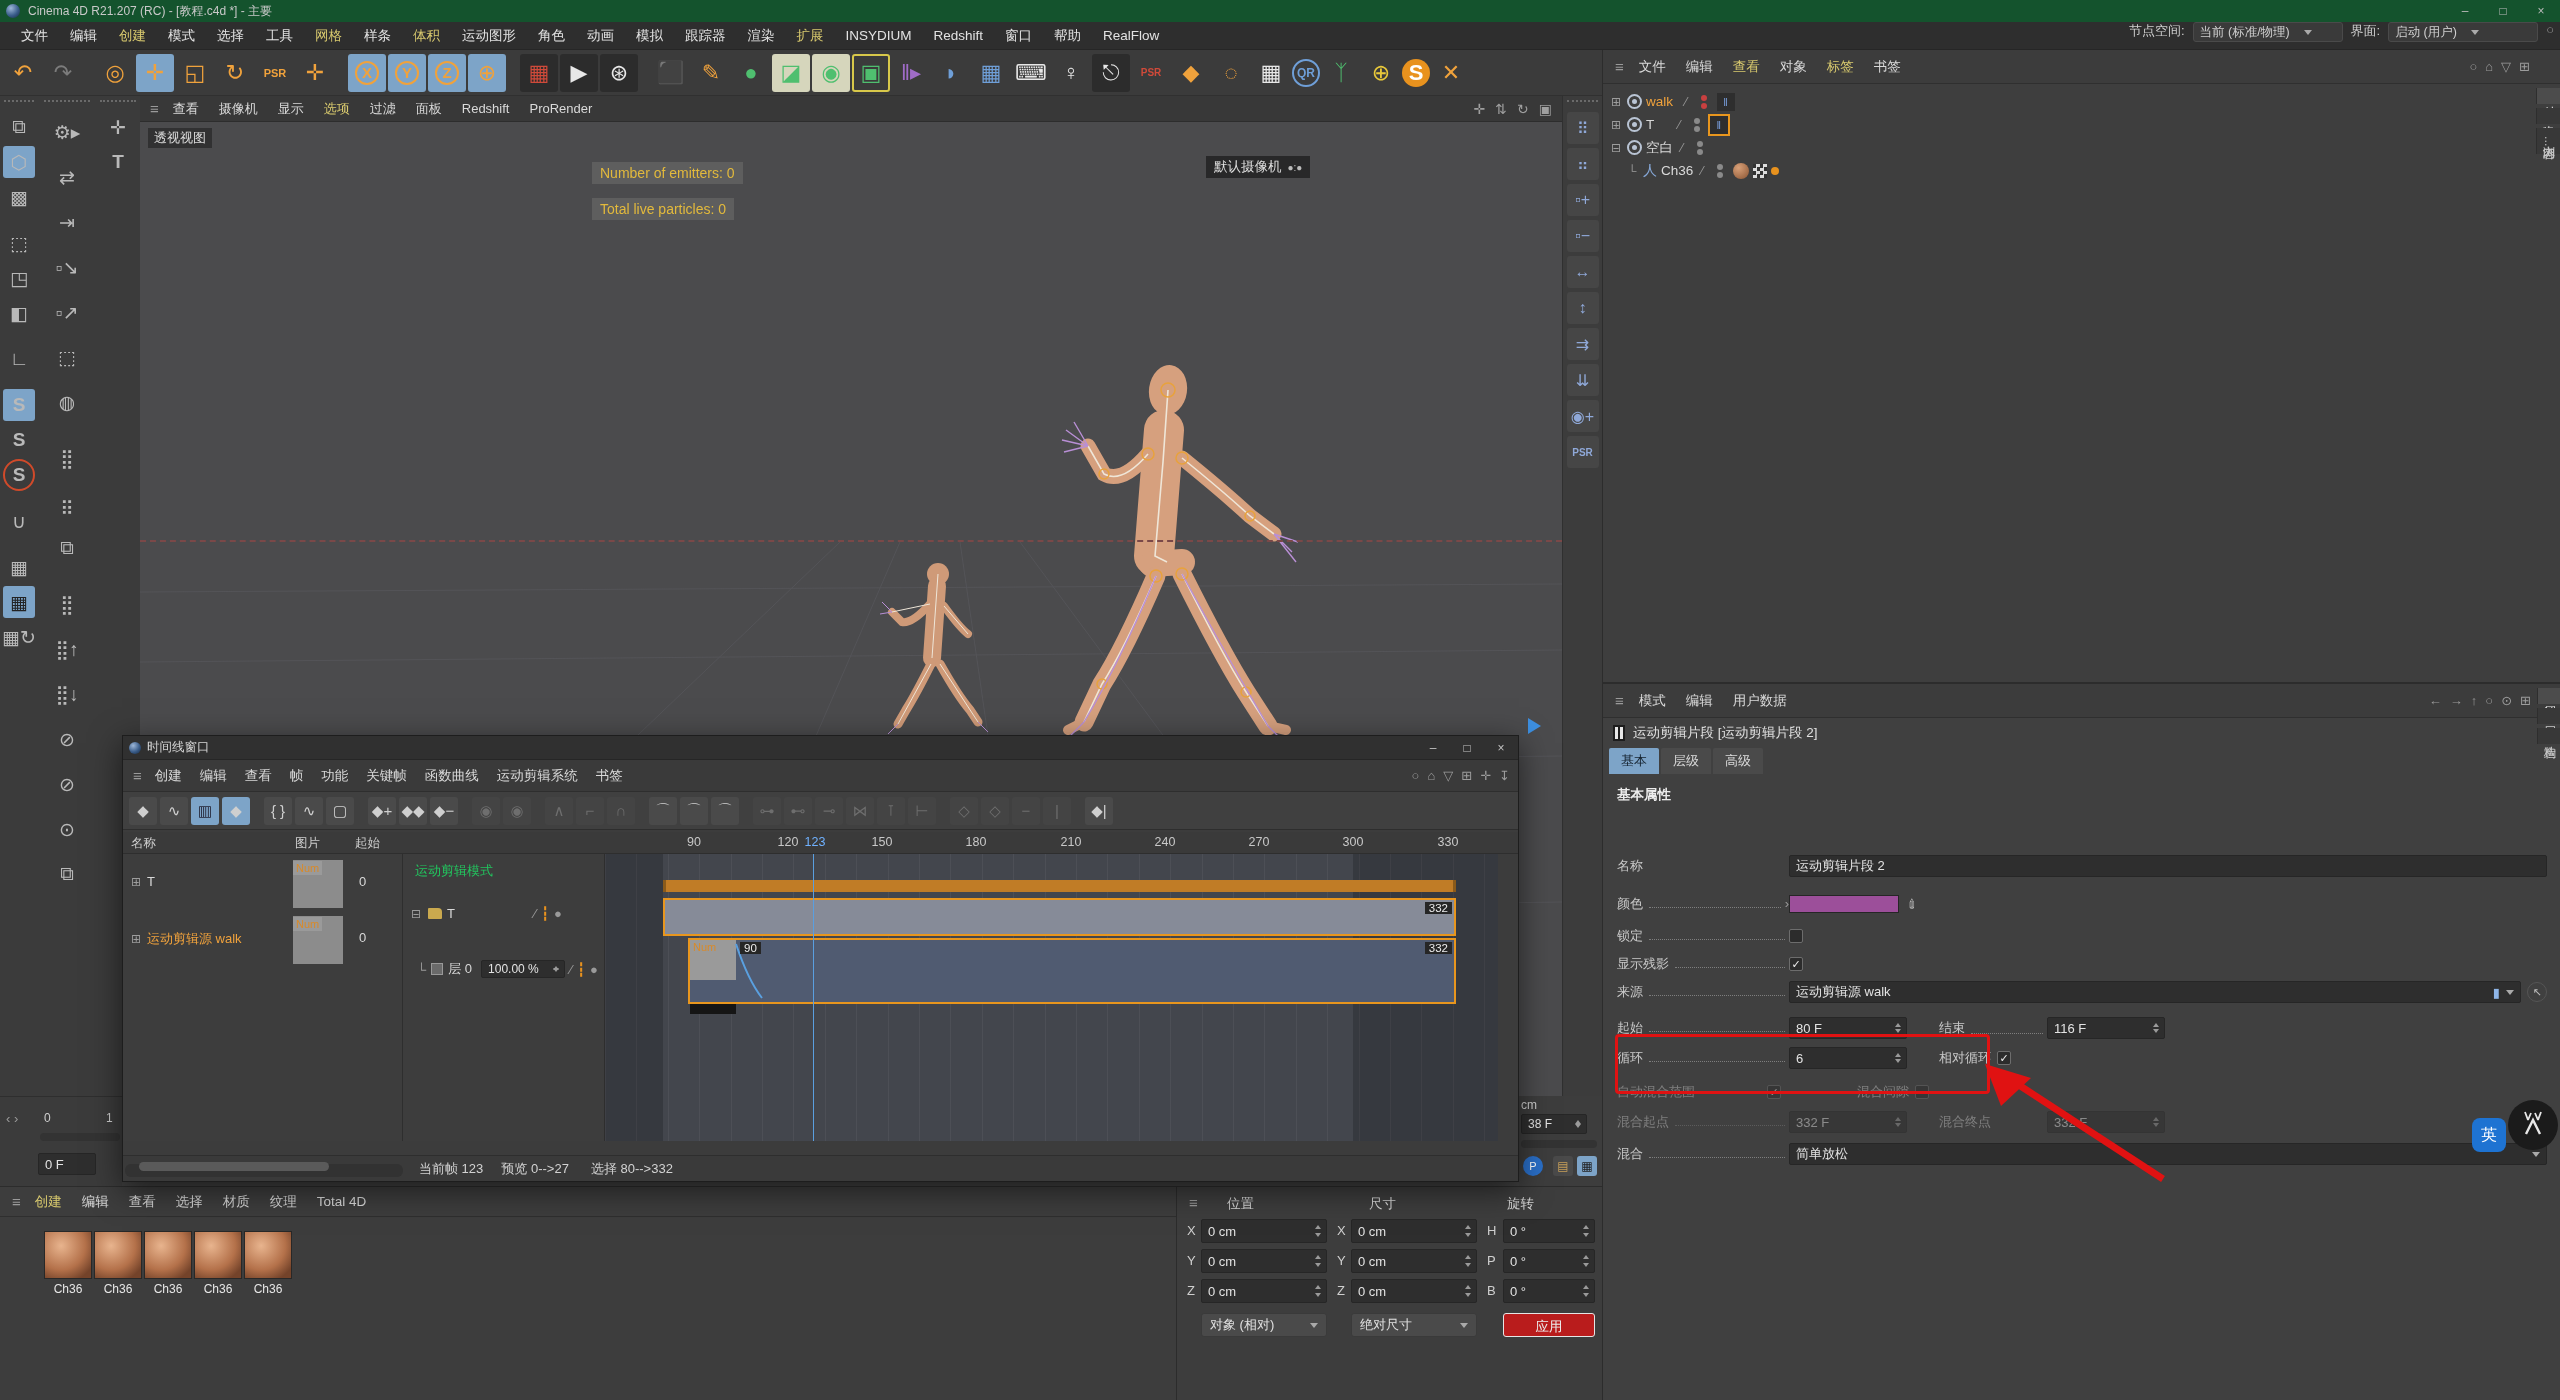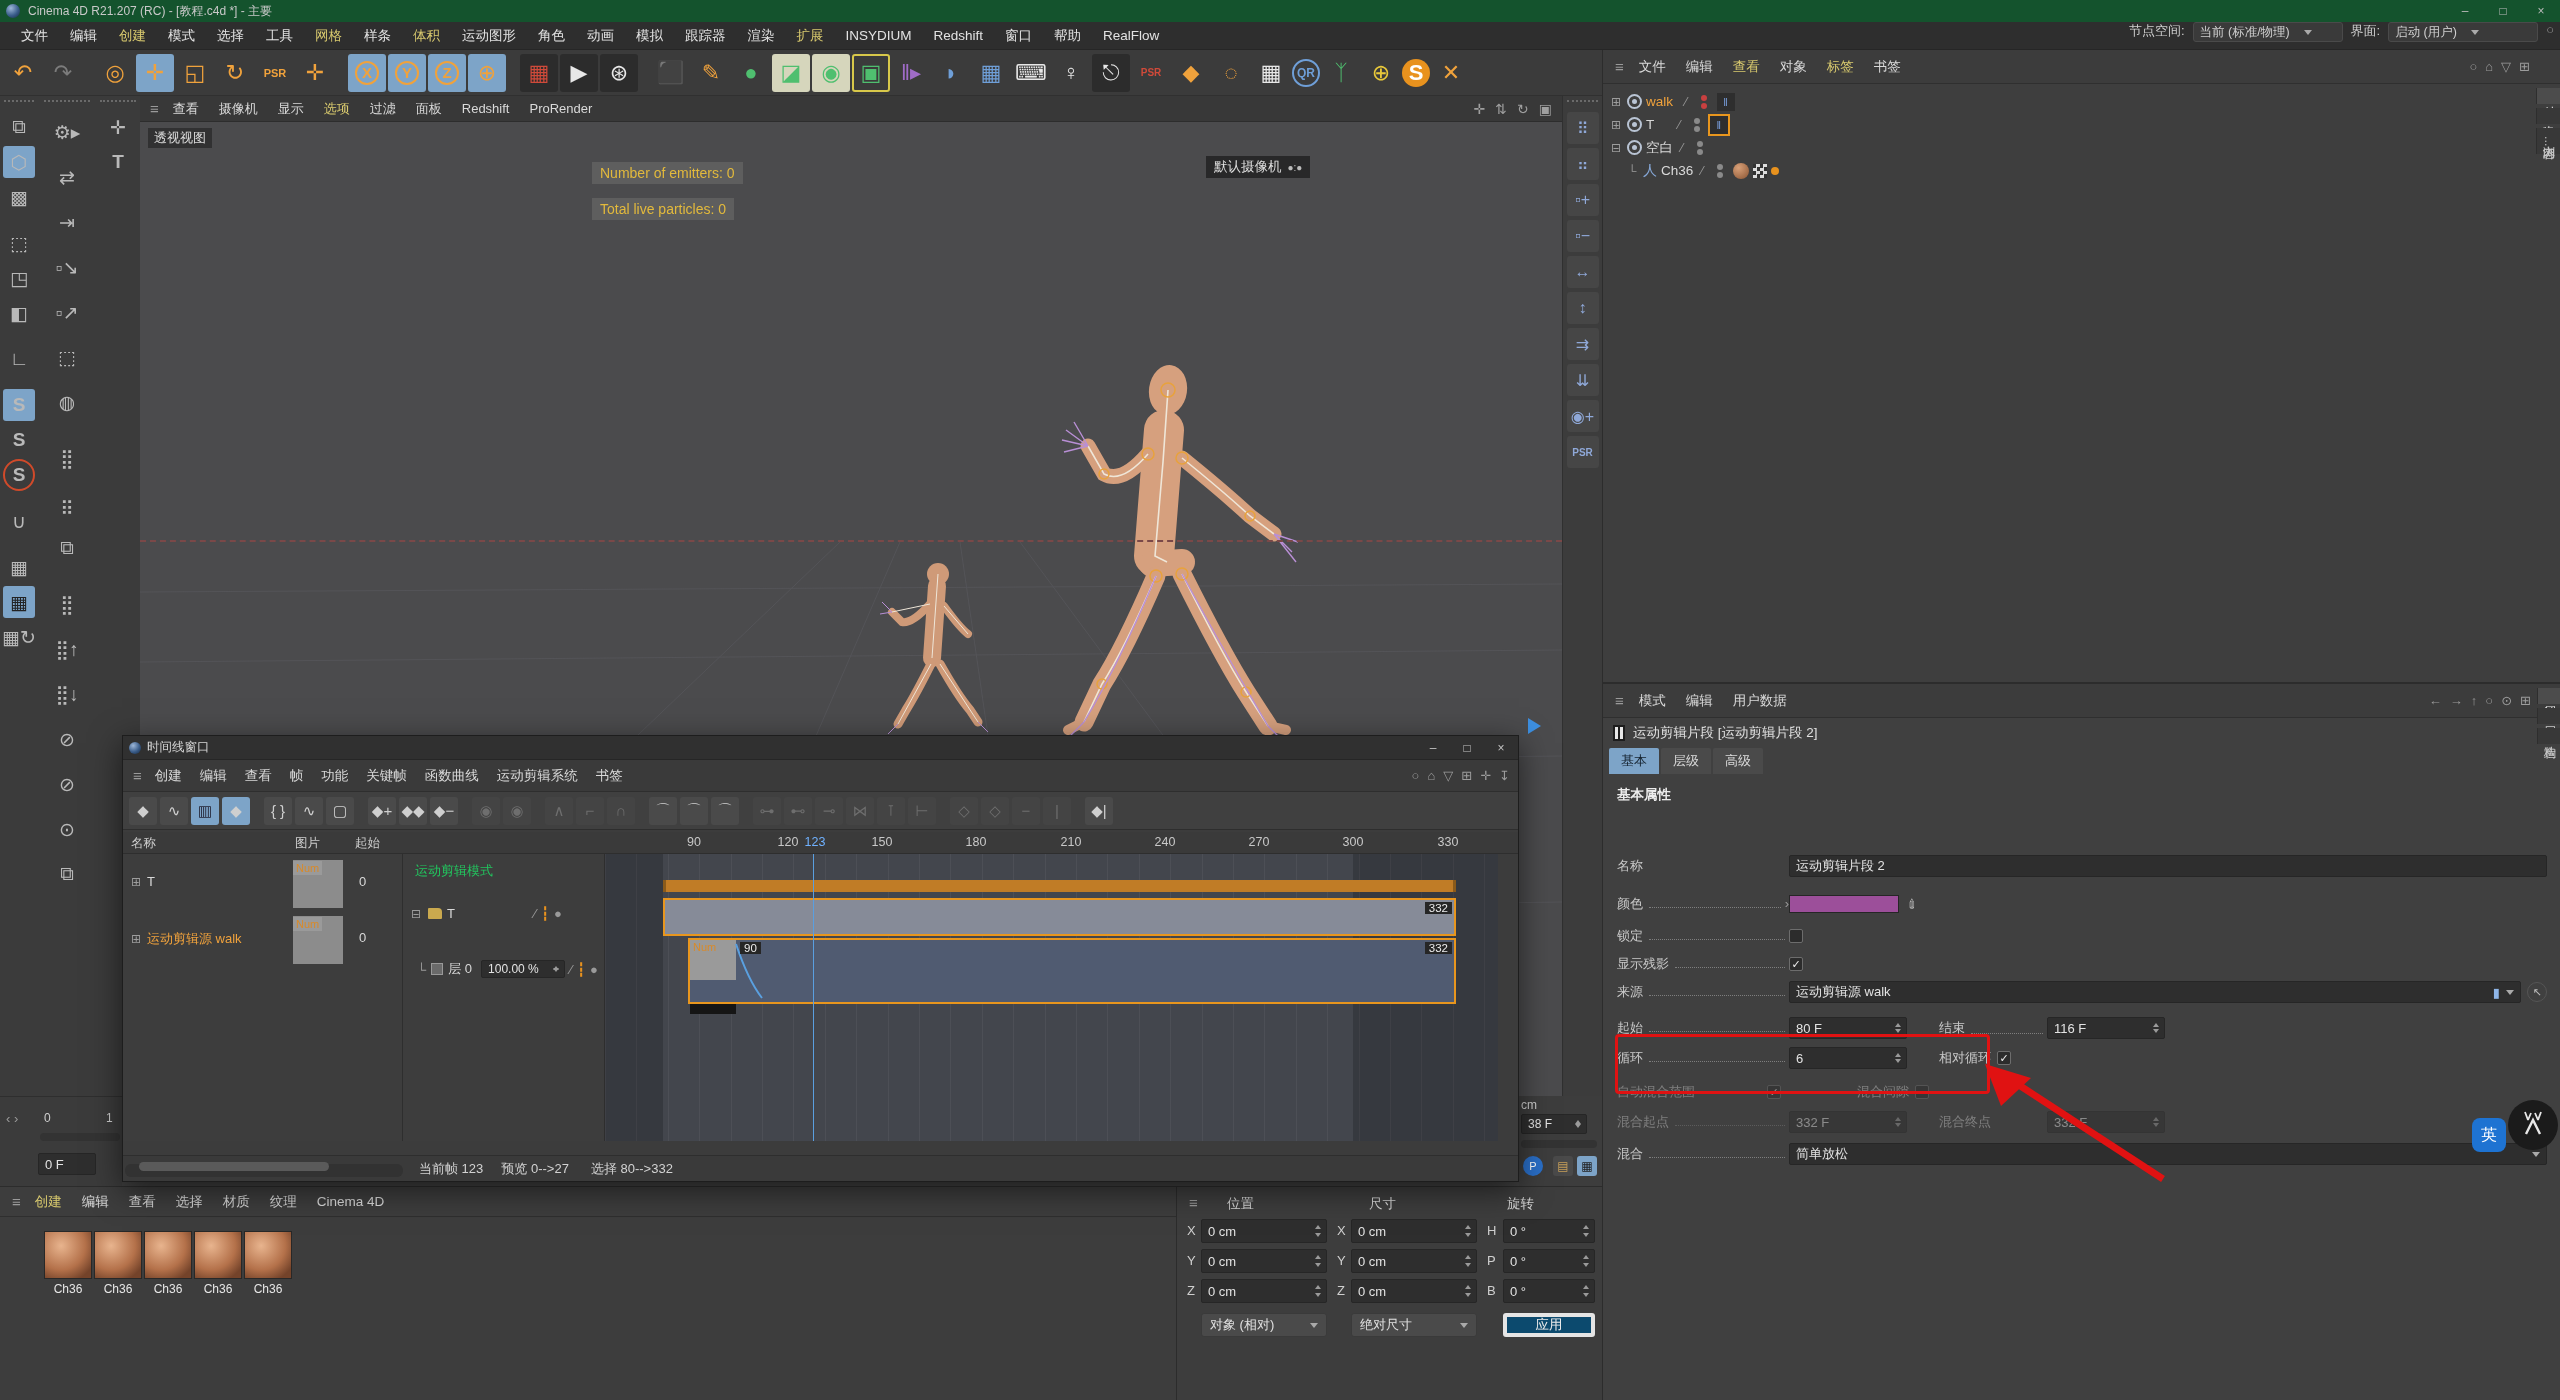--- a/index.html
+++ b/index.html
@@ -153,22 +153,22 @@
              background:
                radial-gradient(circle at 35% 30%, #e8b48e, #b4714a 55%, #74432a 85%),
                repeating-conic-gradient(#777 0 25%, #999 0 50%); }
   .matname { margin-top:3px; text-align:center; color:#e6e6e6; font-size:12px; }
   .coords { position:absolute; left:1176px; top:0; width:426px; height:214px; border-left:1px solid #2c2c2c; background:#3d3d3d; }
   .chead { position:absolute; top:8px; font-size:13.5px; color:#d6d6d6; }
   .clab { position:absolute; font-size:13px; color:#cfcfcf; }
   .cfield { position:absolute; width:126px; height:24px; }
   .cdrop { position:absolute; height:24px; background:#4a4a4a; border:1px solid #3a3a3a; border-radius:3px;
            display:flex; align-items:center; justify-content:space-between; padding:0 8px; font-size:13px; color:#e0e0e0; }
-  .applybtn { position:absolute; height:24px; background:#0c4a6e; border:4px solid #e5e5e5; border-radius:3px;
-              display:flex; align-items:center; justify-content:center; font-size:13.5px; color:#ececec; }
+  .applybtn { position:absolute; height:24px; background:#b91c1c; border:1px solid #e5e5e5; border-radius:3px;
+              display:flex; align-items:flex-end; justify-content:center; font-size:13.5px; color:#ececec; }
 
   
   .psliver { position:absolute; left:0; top:1096px; width:122px; height:90px; background:#3b3b3b; border-top:1px solid #2e2e2e; color:#cfcfcf; }
   .rsliver { position:absolute; left:1519px; top:1096px; width:83px; height:90px; background:#3d3d3d; color:#cfcfcf; overflow:hidden; }
   .badge-ime { position:absolute; left:2472px; top:1118px; width:34px; height:34px; border-radius:8px; background:#1e73d2;
                color:#fff; display:flex; align-items:center; justify-content:center; font-size:16px; z-index:40; }
   .badge-deer { position:absolute; left:2508px; top:1100px; width:50px; height:50px; border-radius:50%; background:#1b1b1b;
                 z-index:40; display:flex; align-items:center; justify-content:center; }
 </style>
 </head>
@@ -657,21 +657,21 @@
 
   <div class="bottomdock">
     <div class="matmenu" style="width:1176px;">
       <span class="hamb">≡</span>
       <span class="mi yel">创建</span>
       <span class="mi">编辑</span>
       <span class="mi">查看</span>
       <span class="mi">选择</span>
       <span class="mi">材质</span>
       <span class="mi">纹理</span>
-      <span class="mi">Cinema 4D</span>
+      <span class="mi">Total 4D</span>
     </div>
     <div class="mat" style="left:44px;">
         <div class="matball"></div>
         <div class="matname">Ch36</div>
       </div>
     <div class="mat" style="left:94px;">
         <div class="matball"></div>
         <div class="matname">Ch36</div>
       </div>
     <div class="mat" style="left:144px;">

